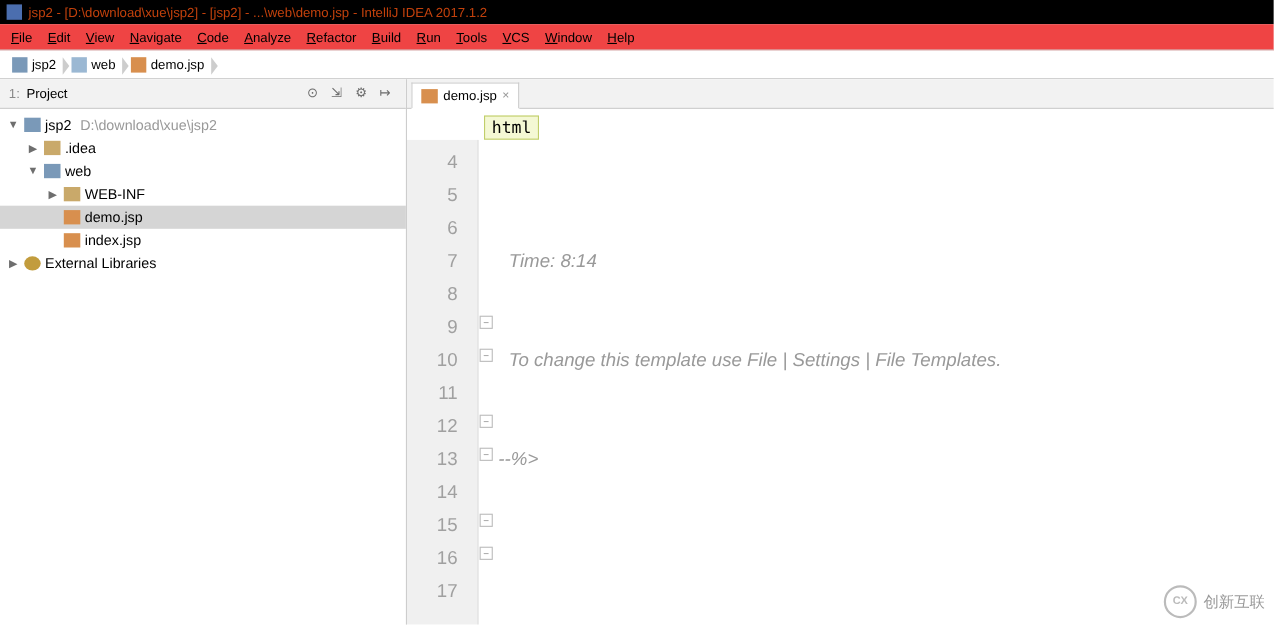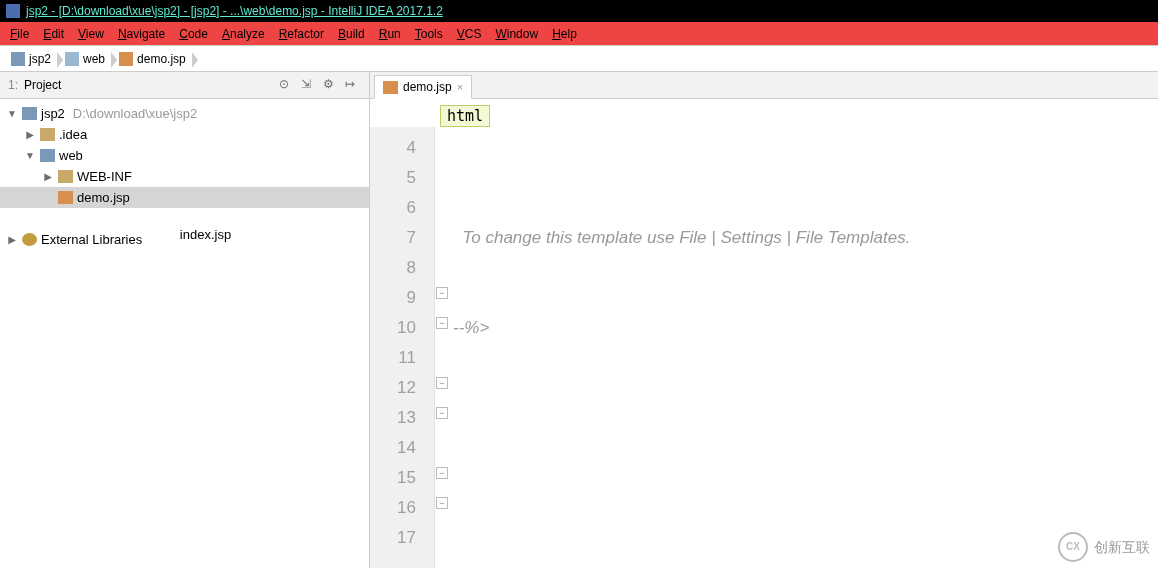--- a/index.html
+++ b/index.html
@@ -1,18 +1,18 @@
 <!DOCTYPE html>
 <html><head>
 <meta charset="utf-8">
 <style>
 * { margin: 0; padding: 0; box-sizing: border-box; font-family: "Segoe UI", Tahoma, sans-serif; }
 body { width: 1158px; height: 568px; background: #fff; overflow: hidden; font-size: 12px; color: #000; }
 
-.titlebar { height: 22px; background: #000; color: #5eead4; display: flex; align-items: center; padding: 0 6px; font-size: 12px; text-decoration: underline; }
+.titlebar { height: 22px; background: #000; color: #c2410c; display: flex; align-items: center; padding: 0 6px; font-size: 12px; }
 .titlebar-icon { width: 14px; height: 14px; background: #4b6eaf; margin-right: 6px; display:inline-block; }
 
 .menubar { height: 24px; background: #ef4444; border-bottom: 1px solid #cdcdcd; display: flex; align-items: center; padding: 0 4px; gap: 2px; }
 .menubar span { padding: 2px 6px; cursor: default; }
 .menubar span u { text-decoration: underline; }
 
 .navbar { height: 26px; background: #fff; border-bottom: 1px solid #cdcdcd; display: flex; align-items: center; padding: 0 6px; gap: 2px; }
 .crumb { display: flex; align-items: center; padding: 2px 6px 2px 4px; position: relative; border:1px solid transparent; }
 .crumb::after { content:""; position:absolute; right:-6px; top:2px; width:0; height:0; border-top:8px solid transparent; border-bottom:8px solid transparent; border-left:6px solid #cdcdcd; }
 .crumb .ic { width:14px; height:14px; margin-right:4px; display:inline-block; }
@@ -127,21 +127,21 @@
         <div class="tree-row" style="padding-left: 42px;">
           <span class="arrow">▶</span>
           <span class="ic ic-dir"></span>
           <span>WEB-INF</span>
         </div>
         <div class="tree-row sel" style="padding-left: 42px;">
           <span class="arrow">&nbsp;</span>
           <span class="ic ic-file-jsp"></span>
           <span>demo.jsp</span>
         </div>
-        <div class="tree-row" style="padding-left: 42px; flex-direction: column;">
+        <div class="tree-row" style="padding-left: 42px;">
           <span class="arrow">&nbsp;</span>
           <span class="ic ic-file-jsp"></span>
           <span>index.jsp</span>
         </div>
         <div class="tree-row" style="padding-left: 6px;">
           <span class="arrow">▶</span>
           <span class="ic ic-lib"></span>
           <span>External Libraries</span>
         </div>
       </div>
@@ -178,20 +178,21 @@
       <div class="fold-col">
         <div class="fm" style="top:160px">−</div>
         <div class="fm" style="top:190px">−</div>
         <div class="fm" style="top:250px">−</div>
         <div class="fm" style="top:280px">−</div>
         <div class="fm" style="top:340px">−</div>
         <div class="fm" style="top:370px">−</div>
       </div>
       <div class="code">
         <div class="hl-line" style="top:246px"></div>
+        <div class="line"><span class="comment">  Time: 8:14</span></div>
         <div class="line"><span class="comment">  To change this template use File | Settings | File Templates.</span></div>
         <div class="line"><span class="comment">--%&gt;</span></div>
         
         
         
         
         
         
         
         

